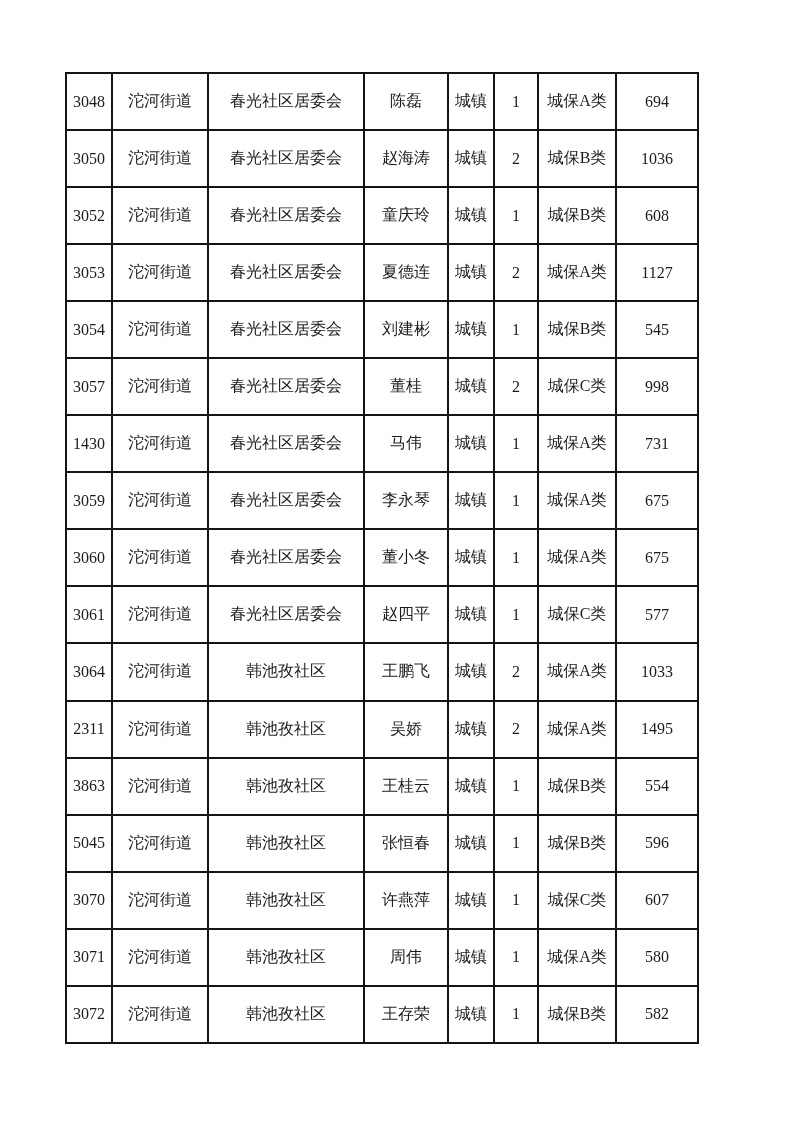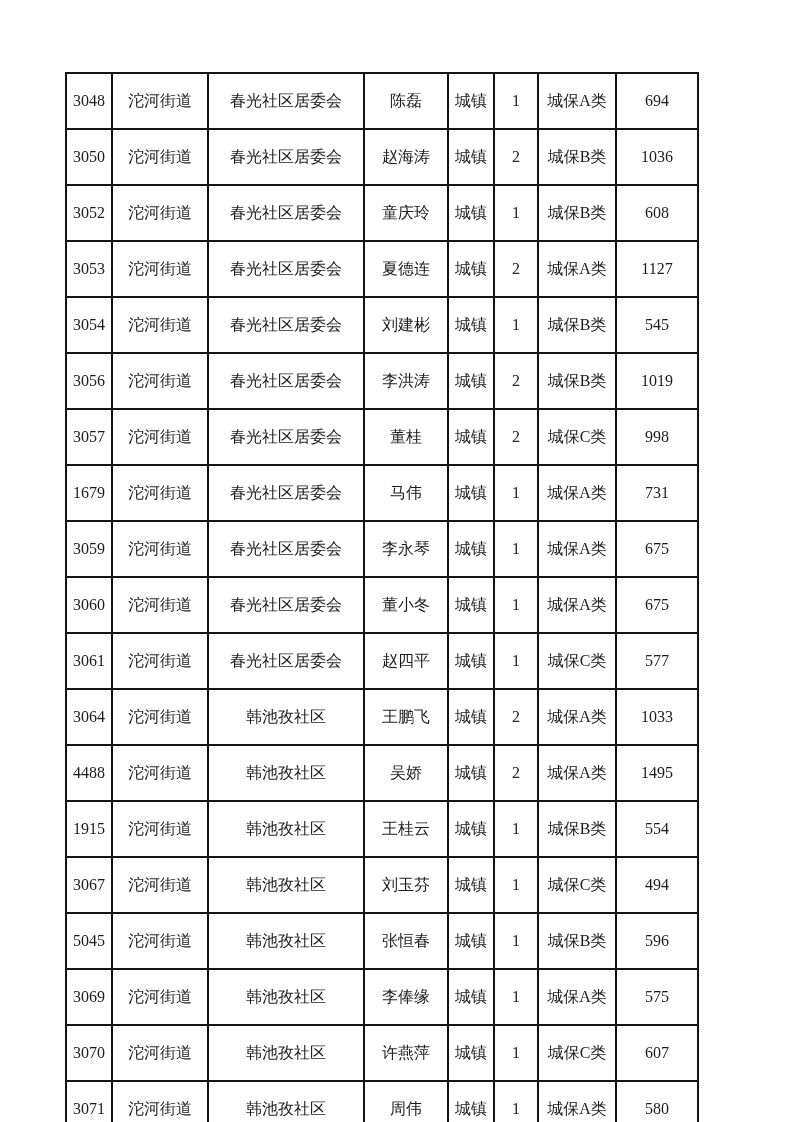--- a/index.html
+++ b/index.html
@@ -99,41 +99,31 @@
           <td>3054</td>
           <td>沱河街道</td>
           <td>春光社区居委会</td>
           <td>刘建彬</td>
           <td>城镇</td>
           <td>1</td>
           <td>城保B类</td>
           <td>545</td>
         </tr>
         <tr>
-          <td>3056</td>
-          <td>沱河街道</td>
-          <td>春光社区居委会</td>
-          <td>李洪涛</td>
-          <td>城镇</td>
-          <td>2</td>
-          <td>城保B类</td>
-          <td>1019</td>
-        </tr>
-        <tr>
           <td>3057</td>
           <td>沱河街道</td>
           <td>春光社区居委会</td>
           <td>董桂</td>
           <td>城镇</td>
           <td>2</td>
           <td>城保C类</td>
           <td>998</td>
         </tr>
         <tr>
-          <td>1679</td>
+          <td>1430</td>
           <td>沱河街道</td>
           <td>春光社区居委会</td>
           <td>马伟</td>
           <td>城镇</td>
           <td>1</td>
           <td>城保A类</td>
           <td>731</td>
         </tr>
         <tr>
           <td>3059</td>
@@ -169,68 +159,48 @@
           <td>3064</td>
           <td>沱河街道</td>
           <td>韩池孜社区</td>
           <td>王鹏飞</td>
           <td>城镇</td>
           <td>2</td>
           <td>城保A类</td>
           <td>1033</td>
         </tr>
         <tr>
-          <td>4488</td>
+          <td>2311</td>
           <td>沱河街道</td>
           <td>韩池孜社区</td>
           <td>吴娇</td>
           <td>城镇</td>
           <td>2</td>
           <td>城保A类</td>
           <td>1495</td>
         </tr>
         <tr>
-          <td>1915</td>
+          <td>3863</td>
           <td>沱河街道</td>
           <td>韩池孜社区</td>
           <td>王桂云</td>
           <td>城镇</td>
           <td>1</td>
           <td>城保B类</td>
           <td>554</td>
         </tr>
         <tr>
-          <td>3067</td>
-          <td>沱河街道</td>
-          <td>韩池孜社区</td>
-          <td>刘玉芬</td>
-          <td>城镇</td>
-          <td>1</td>
-          <td>城保C类</td>
-          <td>494</td>
-        </tr>
-        <tr>
           <td>5045</td>
           <td>沱河街道</td>
           <td>韩池孜社区</td>
           <td>张恒春</td>
           <td>城镇</td>
           <td>1</td>
           <td>城保B类</td>
           <td>596</td>
-        </tr>
-        <tr>
-          <td>3069</td>
-          <td>沱河街道</td>
-          <td>韩池孜社区</td>
-          <td>李俸缘</td>
-          <td>城镇</td>
-          <td>1</td>
-          <td>城保A类</td>
-          <td>575</td>
         </tr>
         <tr>
           <td>3070</td>
           <td>沱河街道</td>
           <td>韩池孜社区</td>
           <td>许燕萍</td>
           <td>城镇</td>
           <td>1</td>
           <td>城保C类</td>
           <td>607</td>

